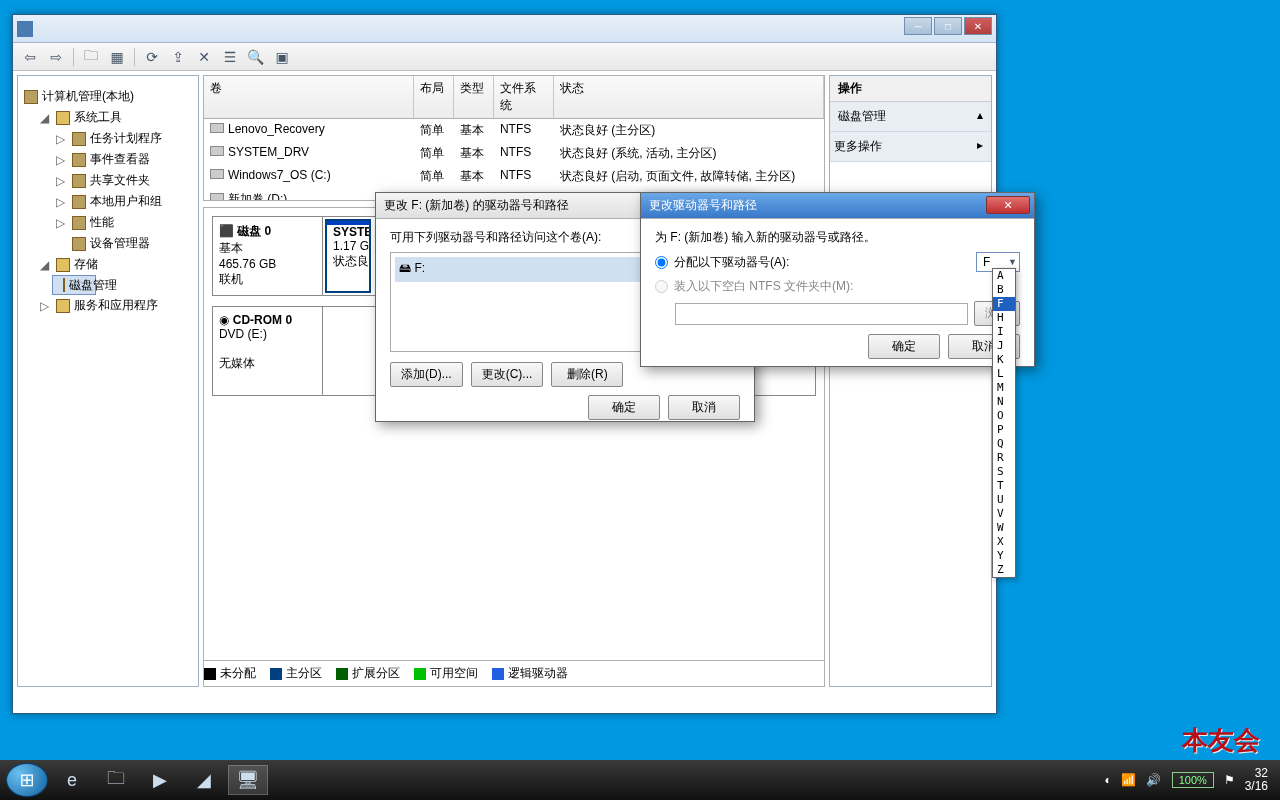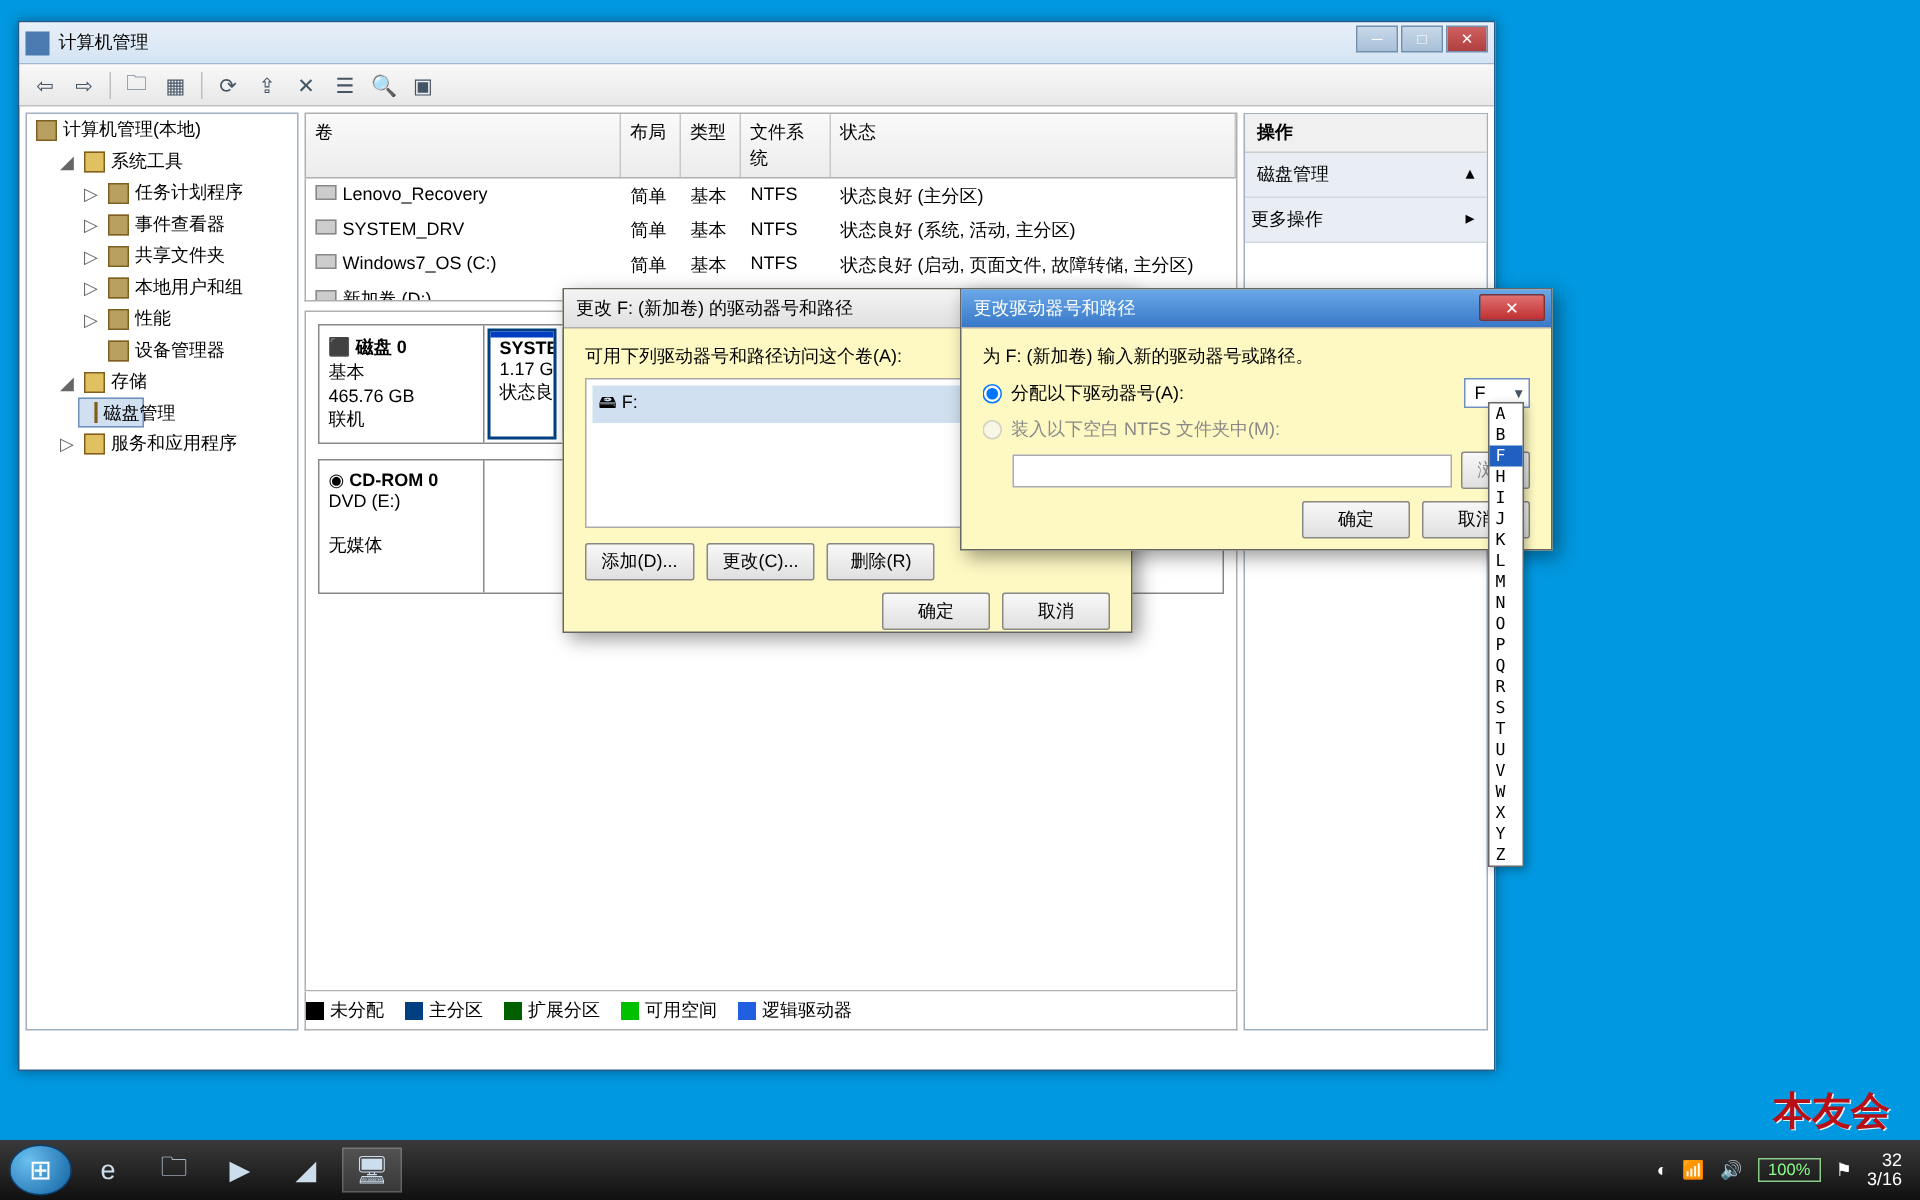--- a/index.html
+++ b/index.html
@@ -13,21 +13,21 @@
 .winbtns { position:absolute; right:4px; top:2px; display:flex; gap:2px; }
 .winbtn { width:28px; height:18px; background:linear-gradient(#c8d8e8,#a8c0d8); border:1px solid #7090b0; display:flex; align-items:center; justify-content:center; font-size:10px; color:#fff; cursor:pointer; }
 .winbtn.close { background:linear-gradient(#d06060,#b04040); }
 .menubar { height:22px; background:#f0f0f0; display:flex; align-items:center; padding:0 6px; gap:12px; border-bottom:1px solid #d0d0d0; }
 .menubar span { cursor:pointer; }
 .toolbar { height:28px; background:linear-gradient(#f8f8f8,#e8e8e8); display:flex; align-items:center; padding:0 6px; gap:4px; border-bottom:1px solid #c0c0c0; }
 .tbtn { width:22px; height:22px; display:flex; align-items:center; justify-content:center; font-size:14px; cursor:pointer; color:#456; }
 .tsep { width:1px; height:18px; background:#c0c0c0; margin:0 2px; }
 
 .body { display:flex; height:calc(100% - 78px); }
-.tree { width:195px; border:1px solid #a0b0c0; margin:4px 2px 4px 4px; background:#fff; padding:0 2px; overflow:auto; }
+.tree { width:195px; border:1px solid #a0b0c0; margin:4px 2px 4px 4px; background:#fff; padding:10px 2px; overflow:auto; }
 .tn { padding:2px 2px 2px 4px; display:flex; align-items:center; gap:4px; white-space:nowrap; cursor:pointer; }
 .tn.sel { background:#d0e0f0; }
 .twist { width:12px; color:#666; }
 .nico { width:14px; height:14px; background:#b8a060; border:1px solid #806020; }
 .nico.f { background:#e0c060; }
 .ch { margin-left:16px; }
 
 .mid { flex:1; margin:4px 2px; display:flex; flex-direction:column; }
 .listhdr { display:flex; background:linear-gradient(#fafafa,#ececec); border:1px solid #b0b0b0; }
 .lh { padding:4px 6px; border-right:1px solid #c8c8c8; }
@@ -50,21 +50,21 @@
 
 .legend { border:1px solid #b0b0b0; border-top:none; padding:4px 0; display:flex; gap:14px; align-items:center; background:#fff; }
 .lgitem { display:flex; align-items:center; gap:4px; }
 .lgbox { width:12px; height:12px; }
 
 .right { width:175px; border:1px solid #a0b0c0; margin:4px 4px 4px 2px; background:#fff; }
 .right .rh { padding:4px 8px; background:#f0f0f0; border-bottom:1px solid #ccc; font-weight:bold; }
 .right .ri { padding:6px 8px; background:#e8eef4; border-bottom:1px solid #d0d8e0; display:flex; justify-content:space-between; cursor:pointer; }
 
 
-.dlg { position:absolute; background:#fef9c3; border:1px solid #666; box-shadow:4px 4px 12px rgba(0,0,0,.4); }
+.dlg { position:absolute; background:#ffffff; border:1px solid #666; box-shadow:4px 4px 12px rgba(0,0,0,.4); }
 .dlg1 { left:375px; top:192px; width:380px; height:230px; }
 .dlg .dtb { height:26px; background:linear-gradient(#f4f4f4,#e0e0e0); display:flex; align-items:center; padding:0 8px; border-bottom:1px solid #b0b0b0; }
 .dlg .dtb.blue { background:linear-gradient(#6aa8e8,#3878c8); color:#fff; }
 .dlg .dclose { position:absolute; right:4px; top:3px; width:44px; height:18px; background:linear-gradient(#e07070,#c03030); border:1px solid #803030; color:#fff; display:flex; align-items:center; justify-content:center; font-size:11px; cursor:pointer; border-radius:2px; }
 .dlg .dbody { padding:10px 14px; }
 .dlg .lbox { border:1px solid #aaa; background:#fff; height:100px; margin:6px 0 10px; padding:4px; }
 .dlg .lbox .item { padding:2px 4px; background:#d0e0f0; }
 .btn { padding:3px 10px; border:1px solid #888; background:linear-gradient(#f8f8f8,#e0e0e0); cursor:pointer; border-radius:2px; min-width:72px; text-align:center; }
 .brow { display:flex; gap:8px; }
 .brow.right-al { justify-content:flex-end; margin-top:8px; }
@@ -92,21 +92,20 @@
 .bat { border:1px solid #8c8; padding:1px 6px; color:#8f8; font-size:11px; }
 .clock { text-align:right; line-height:13px; font-size:11px; }
 .watermark { position:absolute; right:20px; bottom:42px; color:#c00; font-size:26px; font-weight:bold; opacity:.9; text-shadow:1px 1px #fff; }
 </style>
 </head>
 <body>
 
 <div class="win">
   <div class="titlebar">
     <div class="ico"></div>
-    <div class="ttl">计算机管理</div>
     <div class="winbtns">
       <div class="winbtn">─</div>
       <div class="winbtn">□</div>
       <div class="winbtn close">✕</div>
     </div>
   </div>
   <div class="toolbar">
     <div class="tbtn">⇦</div>
     <div class="tbtn">⇨</div>
     <div class="tsep"></div>

